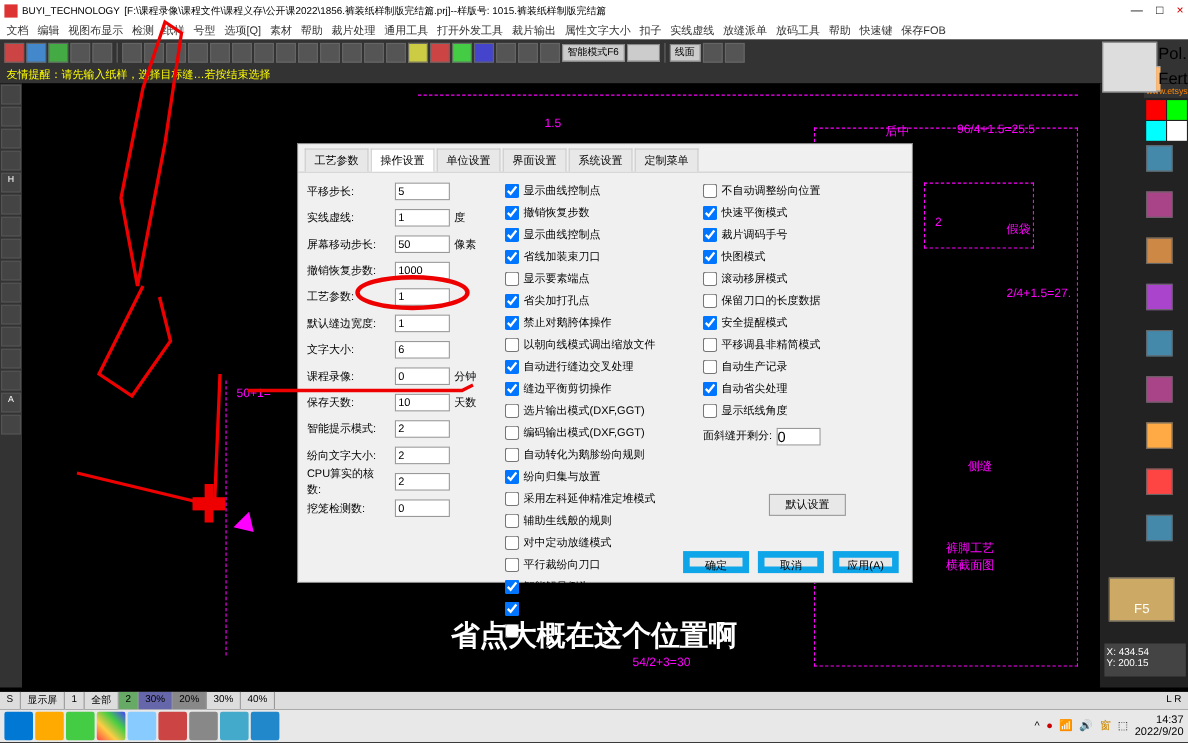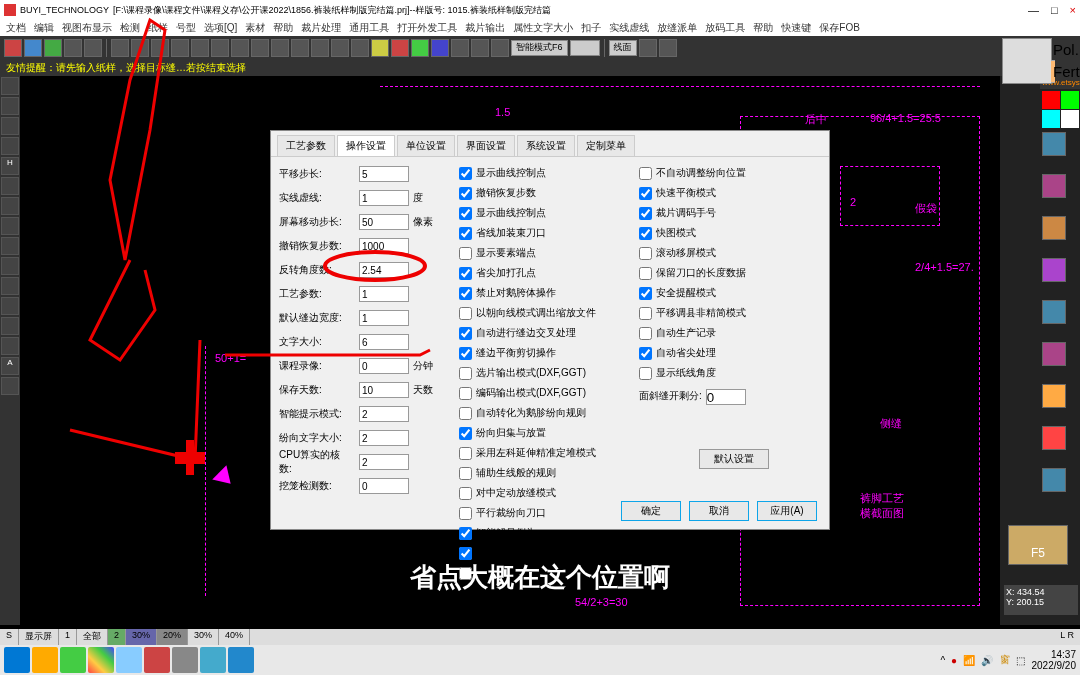--- a/index.html
+++ b/index.html
@@ -43,21 +43,21 @@
 .col1 { width: 180px; }
 .col2 { width: 180px; }
 .col3 { width: 160px; }
 .form-row { display: flex; align-items: center; margin-bottom: 6px; height: 18px; }
 .form-row label { width: 80px; text-align: left; font-size: 10px; padding-right: 16px; }
 .form-row input[type="text"] { width: 50px; height: 16px; border: 1px solid #999; font-size: 10px; padding: 0 2px; }
 .form-row .unit { font-size: 10px; margin-left: 4px; }
 .check-row { display: flex; align-items: center; margin-bottom: 4px; height: 16px; font-size: 10px; }
 .check-row input { margin-right: 4px; }
 .dialog-buttons { position: absolute; bottom: 8px; right: 12px; display: flex; gap: 8px; }
-.dialog-buttons button { width: 60px; height: 20px; font-size: 10px; border: 1px solid #0ea5e9; background: #e8e8e8; }
+.dialog-buttons button { width: 60px; height: 20px; font-size: 10px; border: 6px solid #0ea5e9; background: #e8e8e8; }
 .default-btn { position: absolute; bottom: 60px; right: 60px; }
 .default-btn button { width: 70px; height: 20px; font-size: 10px; border: 1px solid #999; background: #e8e8e8; }
 .inline-input { display: flex; margin-top: 8px; font-size: 10px; }
 .inline-input input { width: 40px; height: 16px; border: 1px solid #999; margin-left: 4px; }
 .cursor-arrow { position: absolute; width: 0; height: 0; border-left: 10px solid transparent; border-right: 10px solid transparent; border-top: 16px solid #f0f; transform: rotate(-45deg); }
 
 .subtitle { position: absolute; left: 50%; transform: translateX(-50%); top: 560px; font-size: 26px; color: #fff; font-weight: bold; }
 
 .bottom-bar { position: absolute; bottom: 30px; left: 0; right: 0; height: 16px; background: #ddd; display: flex; font-size: 9px; }
 .bottom-bar .bb { padding: 1px 6px; border-right: 1px solid #999; }
@@ -265,24 +265,20 @@
       <div class="form-row">
           <label>屏幕移动步长:</label>
           <input type="text" value="50" style="">
           <span class="unit">像素</span>
         </div>
       <div class="form-row">
           <label>撤销恢复步数:</label>
           <input type="text" value="1000" style="">
         </div>
       <div class="form-row">
-          <label>反转角度数:</label>
-          <input type="text" value="2.54" style="">
-        </div>
-      <div class="form-row">
           <label>工艺参数:</label>
           <input type="text" value="1" style="">
         </div>
       <div class="form-row">
           <label>默认缝边宽度:</label>
           <input type="text" value="1" style="">
         </div>
       <div class="form-row">
           <label>文字大小:</label>
           <input type="text" value="6" style="">

